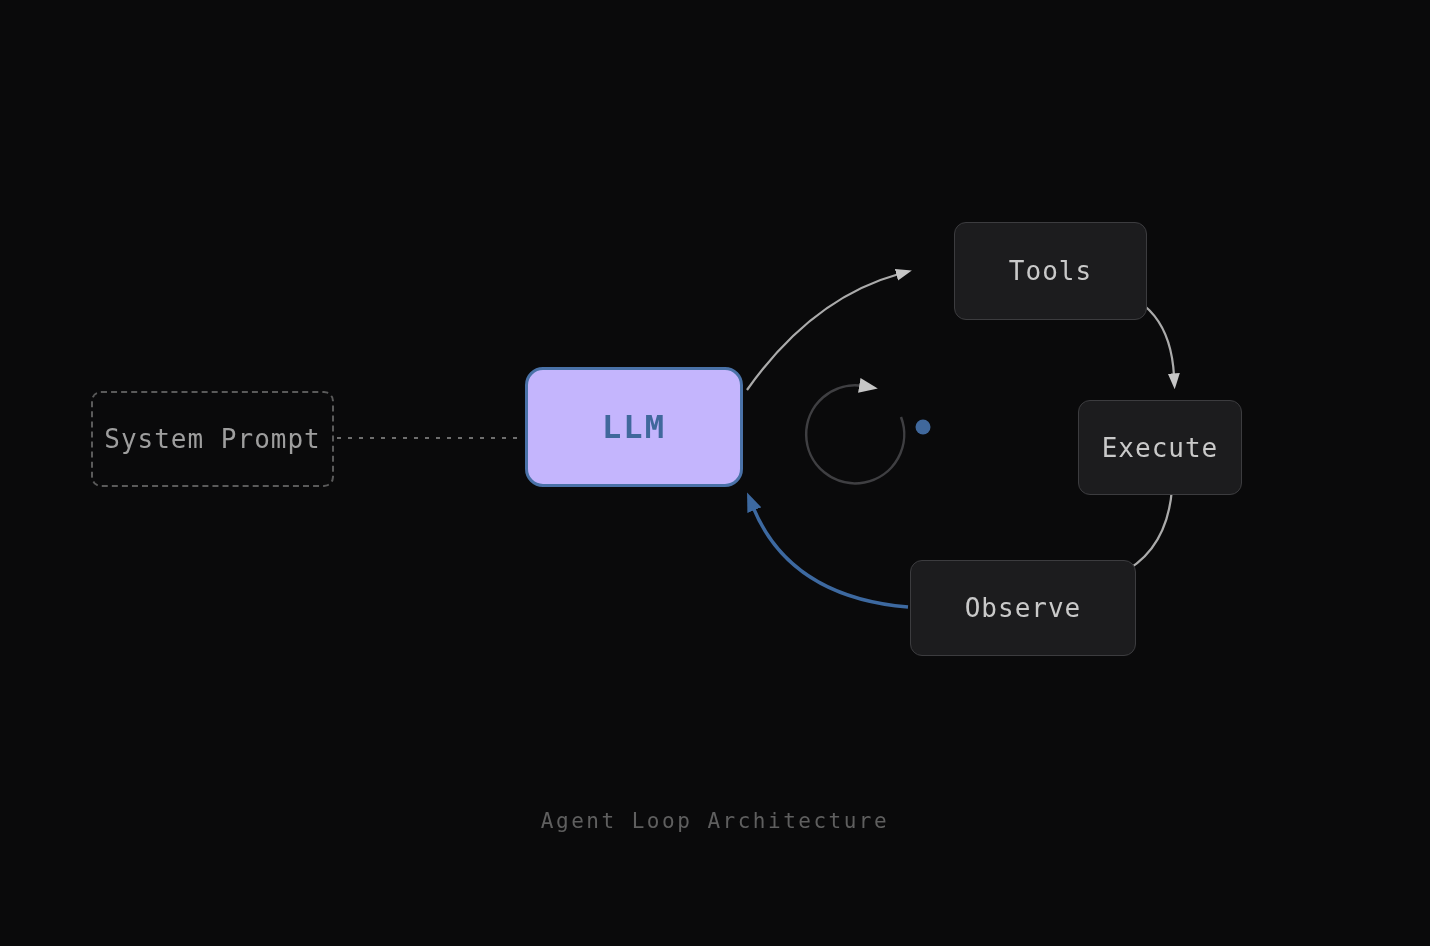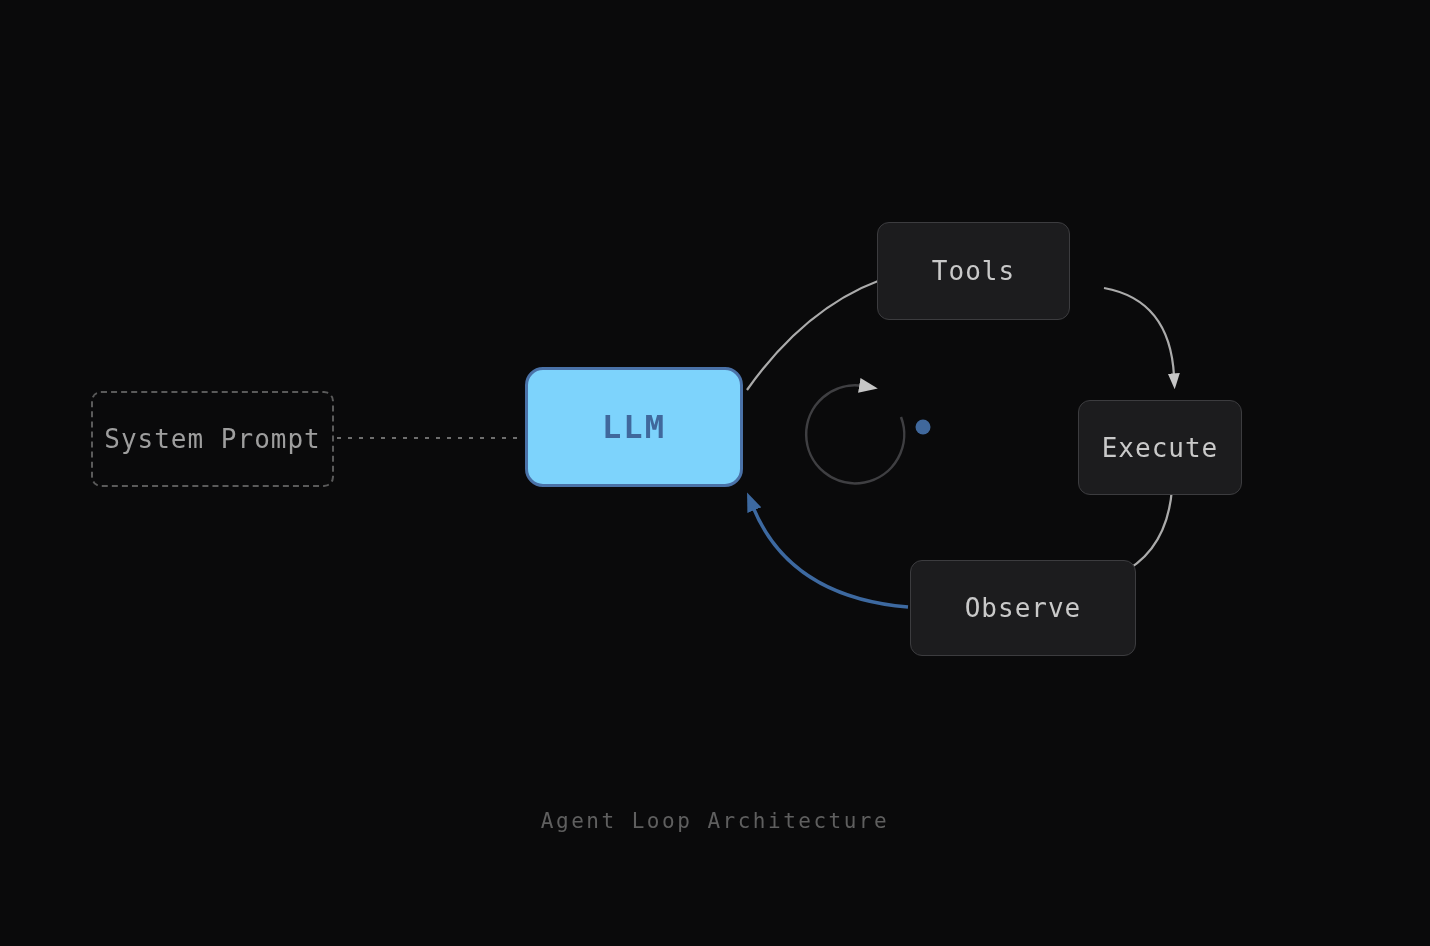--- a/index.html
+++ b/index.html
@@ -35,27 +35,27 @@
   }
   .node-system-prompt{
     left:91px;top:391px;width:243px;height:96px;
     background:transparent;
     border:2px dashed var(--dashed-border);
     border-radius:10px;
     color:var(--muted-text);
   }
   .node-llm{
     left:525px;top:367px;width:218px;height:120px;
-    background:#7dd3fc;
+    background:#c4b5fd;
     border:3px solid var(--accent-blue);
     border-radius:18px;
     color:var(--accent-blue-text);
     font-size:32px;font-weight:700;letter-spacing:2px;
   }
-  .node-tools{left:877px;top:222px;width:193px;height:98px;}
+  .node-tools{left:954px;top:222px;width:193px;height:98px;}
   .node-execute{left:1078px;top:400px;width:164px;height:95px;text-align:right;}
   .node-observe{left:910px;top:560px;width:226px;height:96px;}
 
   .caption{
     position:absolute;left:0;top:789px;width:1430px;
     text-align:center;
     color:var(--caption-text);
     font-size:21px;letter-spacing:2.5px;margin-top:20px;
   }
 

